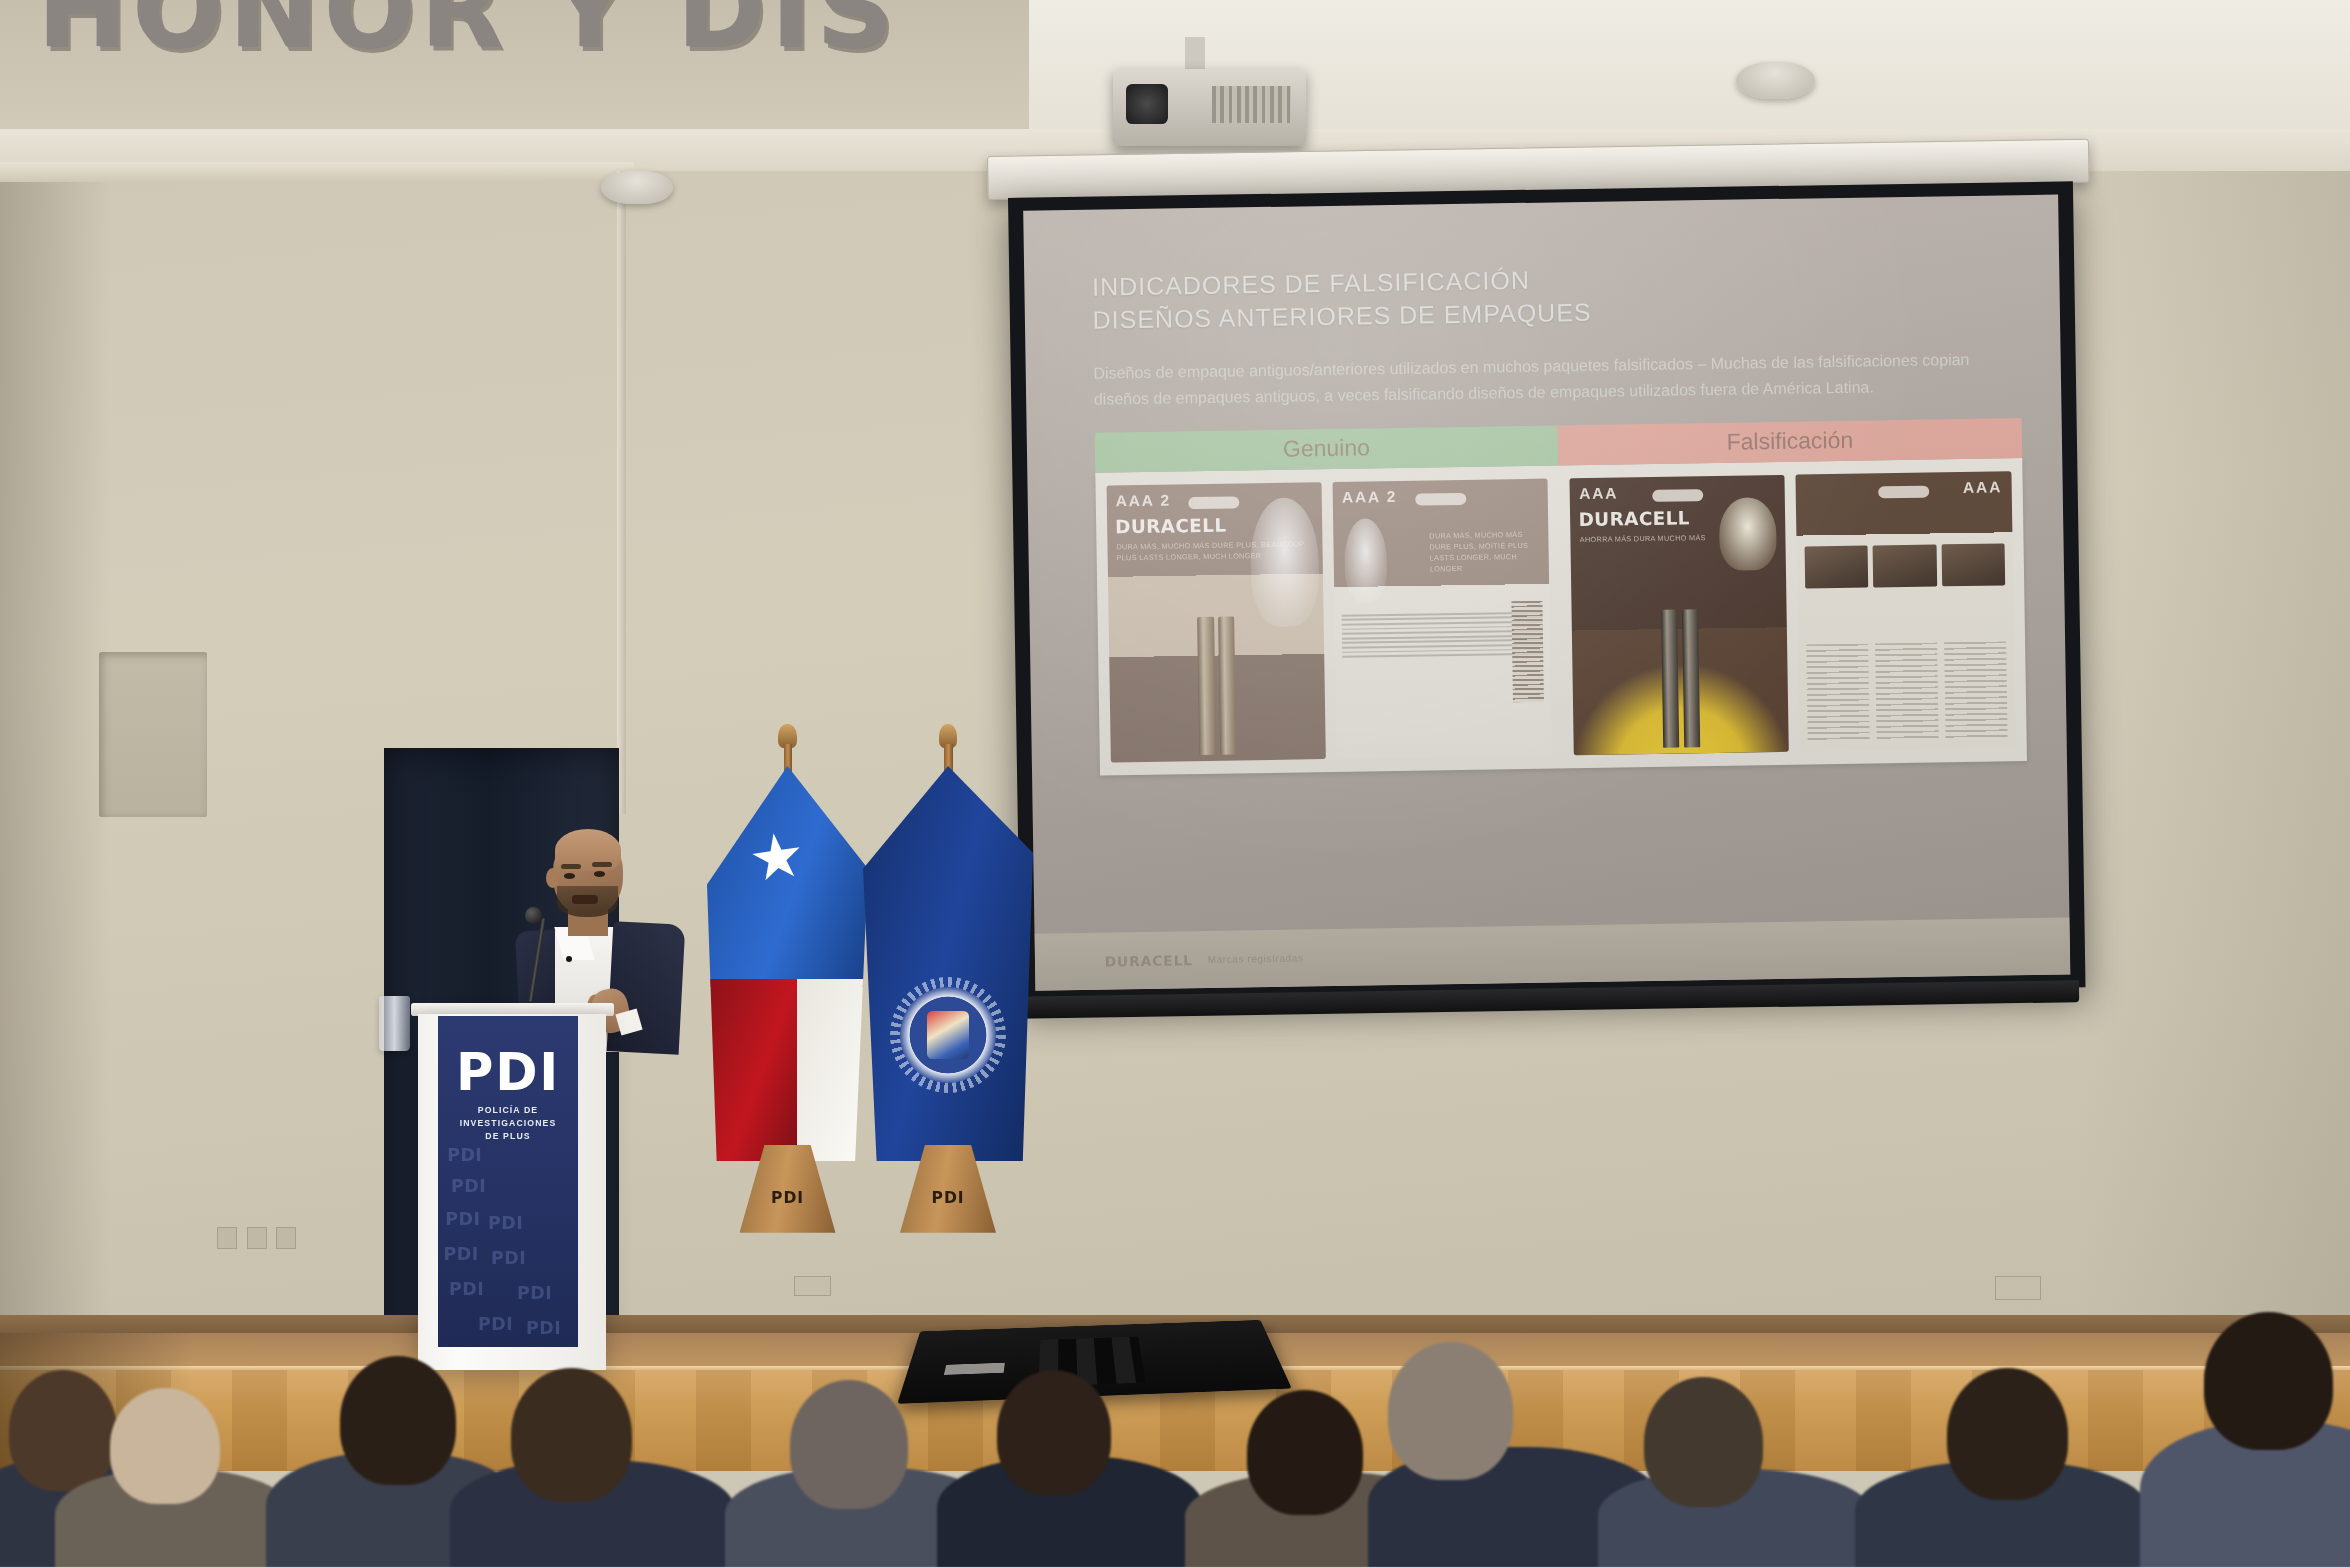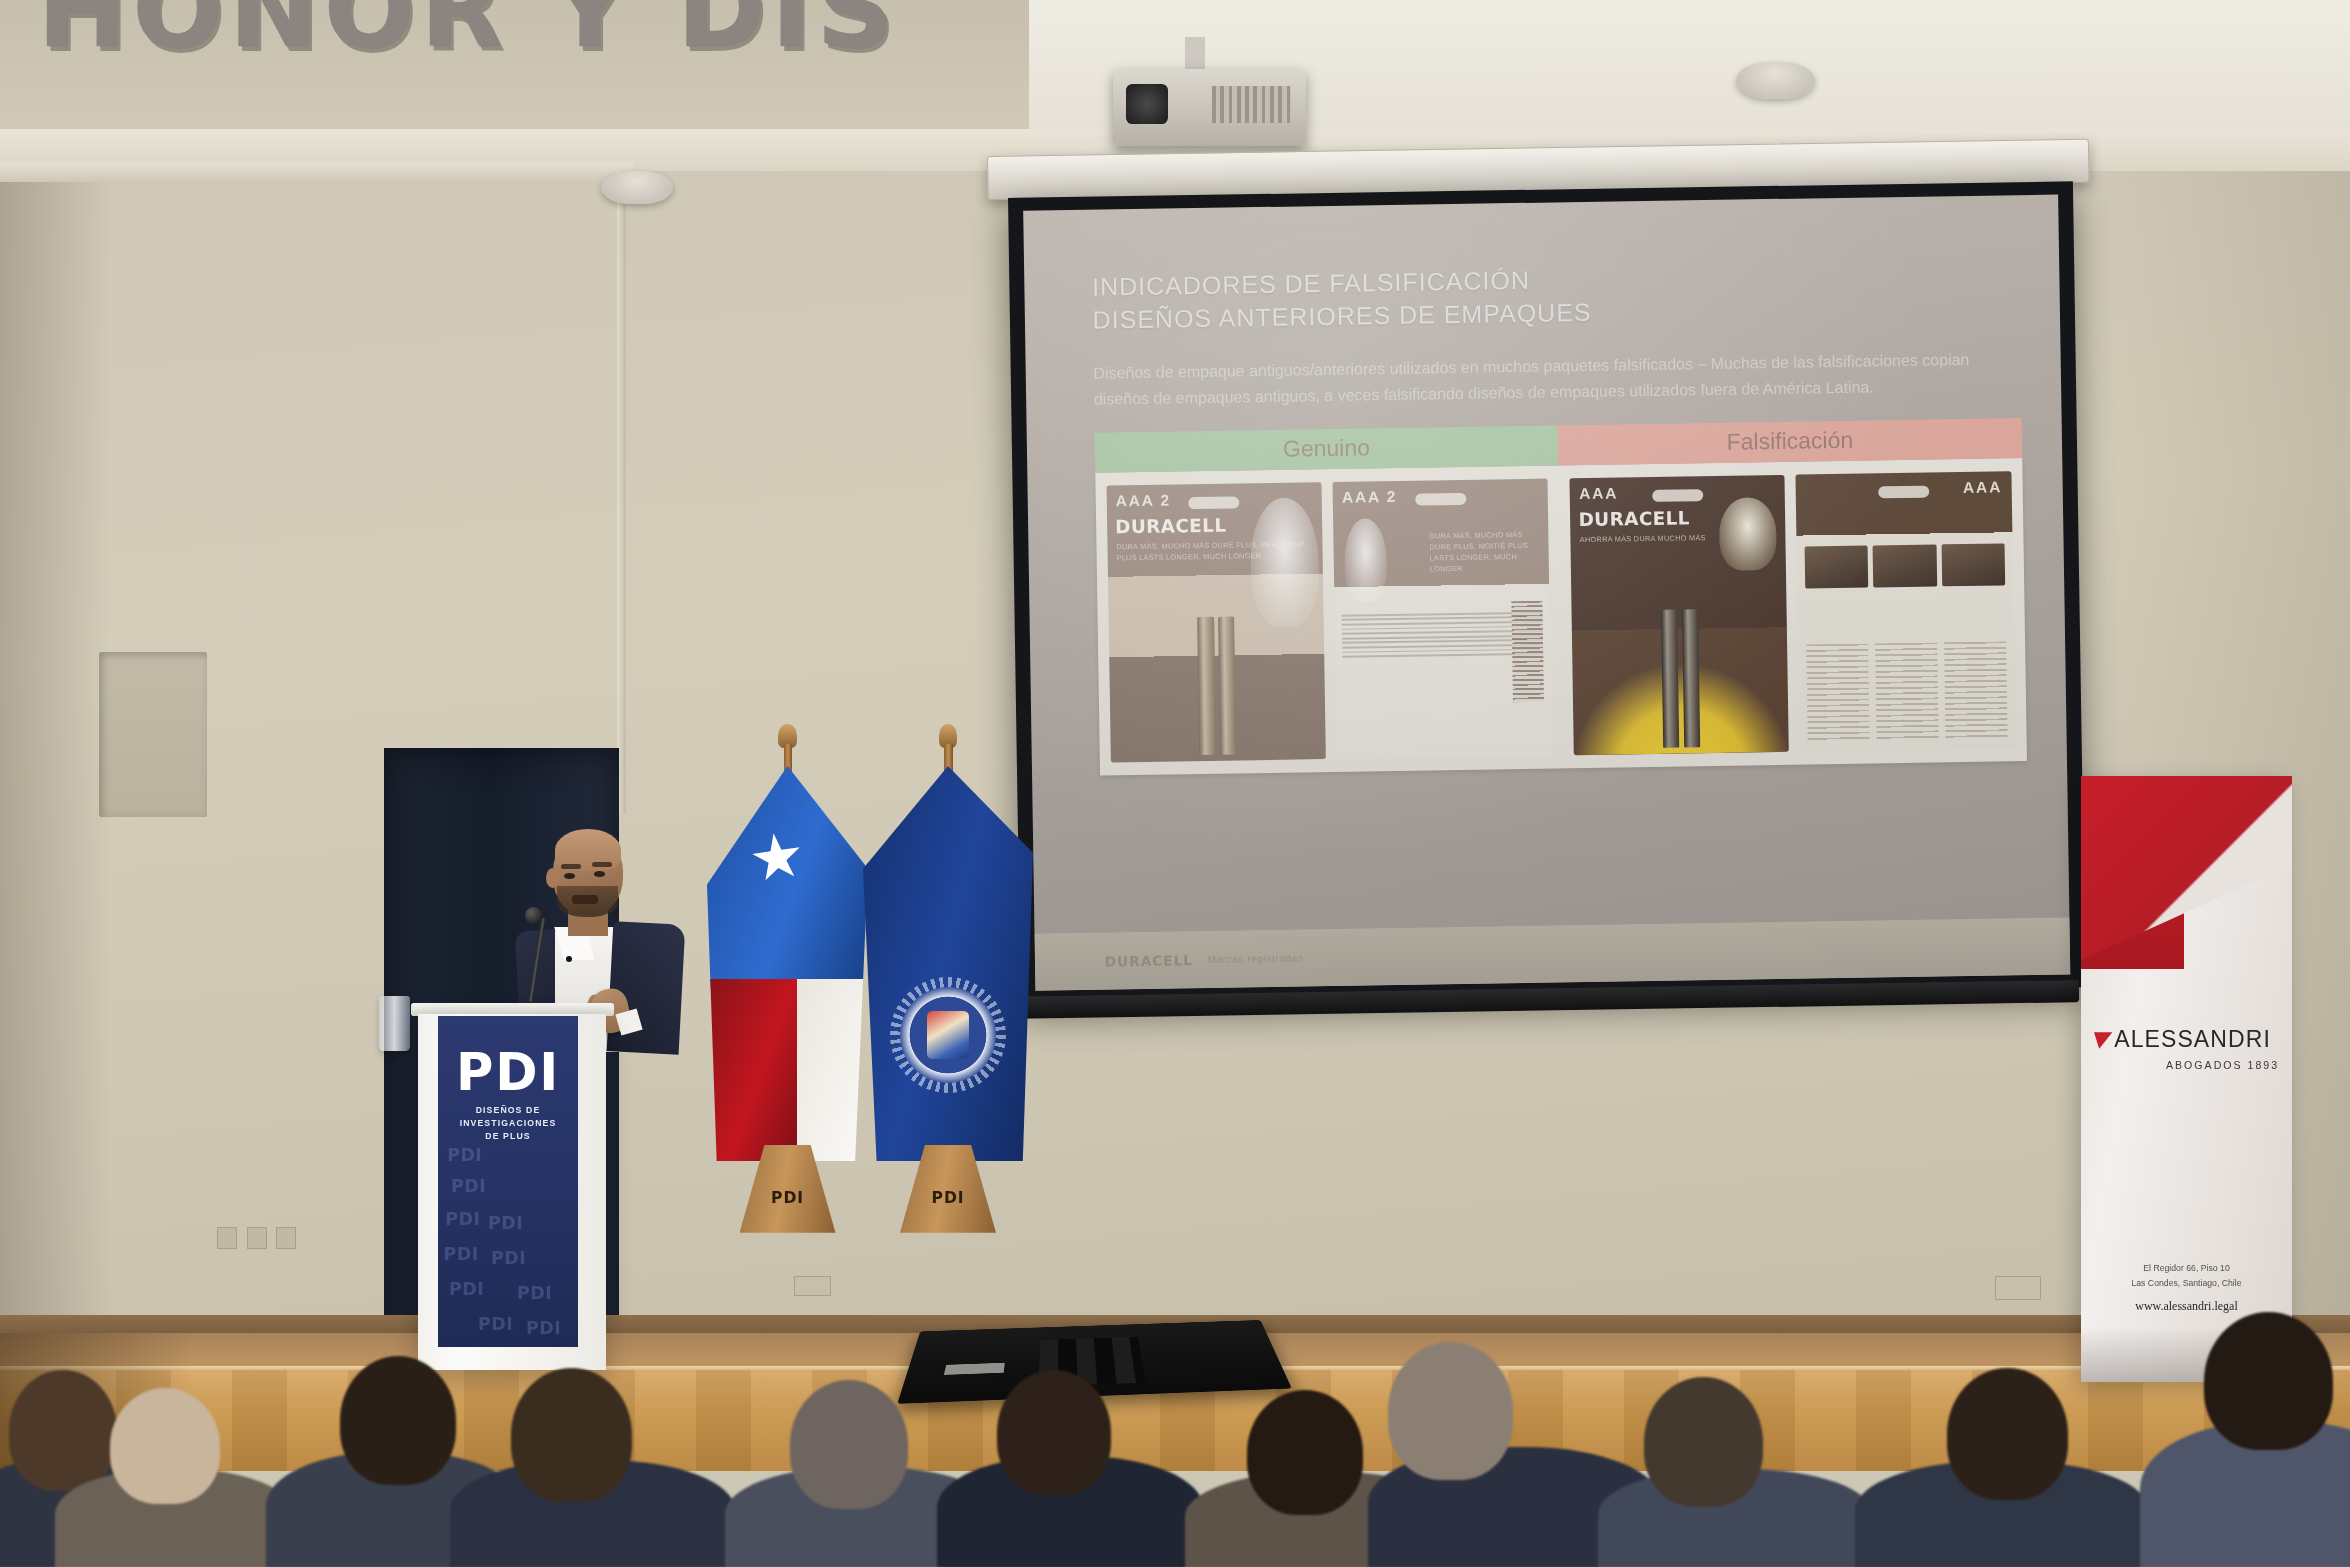--- a/index.html
+++ b/index.html
@@ -510,21 +510,21 @@
   </div>
 
   <div class="podium">
     <div class="podium-glass"></div>
     <div class="podium-top"></div>
     <div class="podium-body">
       <div class="podium-panel">
         <div class="pdi-logo">
           <div class="pdi-main">PDI</div>
           <div class="pdi-sub">
-            <div>DISEÑOS DE INVESTIGACIONES</div>
+            <div>POLICÍA DE INVESTIGACIONES</div>
             <div>DE PLUS</div>
           </div>
         </div>
         <div class="pdi-watermarks">
           <span class="wm" style="left:9.2px;top:0">PDI</span>
           <span class="wm" style="left:13px;top:31px">PDI</span>
           <span class="wm" style="left:7.3px;top:64px">PDI</span>
           <span class="wm" style="left:50px;top:68px">PDI</span>
           <span class="wm" style="left:5.5px;top:99px">PDI</span>
           <span class="wm" style="left:53px;top:103px">PDI</span>
@@ -533,34 +533,20 @@
           <span class="wm" style="left:40px;top:169px">PDI</span>
           <span class="wm" style="left:88px;top:173px">PDI</span>
         </div>
       </div>
     </div>
   </div>
 
   <div class="mic-stem"></div>
   <div class="mic-head"></div>
 
-  <div class="banner">
-    <div class="banner-red2"></div>
-    <div class="banner-red"></div>
-    <div class="banner-logo">
-      <span class="bl-mark"></span><span class="bl-name">ALESSANDRI</span>
-      <div class="bl-sub">ABOGADOS 1893</div>
-    </div>
-    <div class="banner-addr">
-      <div>El Regidor 66, Piso 10</div>
-      <div>Las Condes, Santiago, Chile</div>
-      <div class="banner-url">www.alessandri.legal</div>
-    </div>
-    <div class="banner-bottom-shadow"></div>
-  </div>
 
   <div class="audience blur-fg">
     <div class="shoulders" style="left:-37px;  bottom:0; width:211px; height:110px; background:#2e3442;"></div>
     <div class="head" style="left:9.2px;   bottom:77px; width:108px; height:121px; background:#4d392a;"></div>
 
     <div class="shoulders" style="left:55px;   bottom:0; width:239px; height:99px; background:#6b6257;"></div>
     <div class="head" style="left:110px;  bottom:64px; width:110px; height:116px; background:#c9b59c;"></div>
 
     <div class="shoulders" style="left:266px;  bottom:0; width:257px; height:116px; background:#3a3f4e;"></div>
     <div class="head" style="left:340px;  bottom:83px; width:116px; height:129px; background:#2a1f17;"></div>

